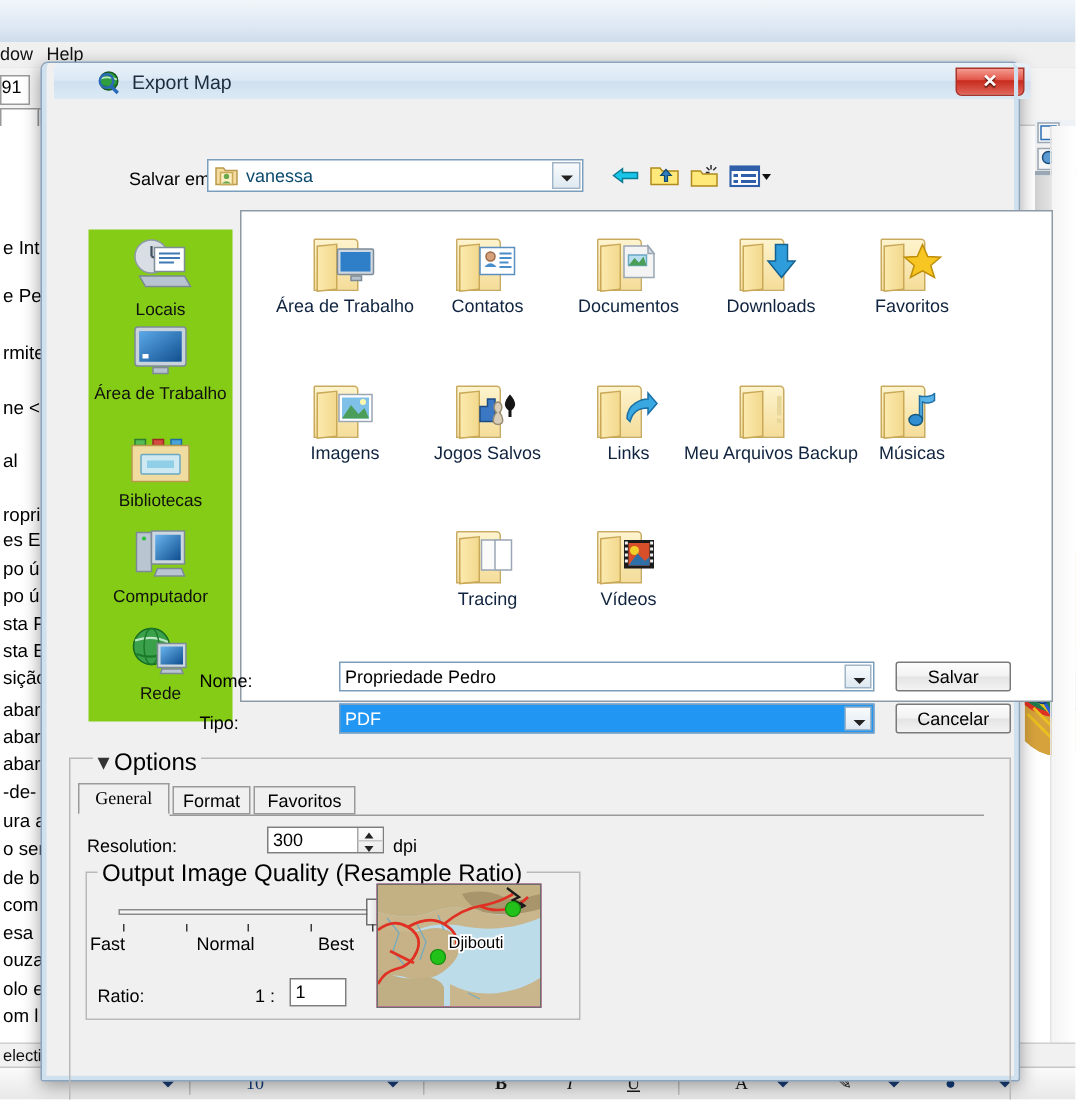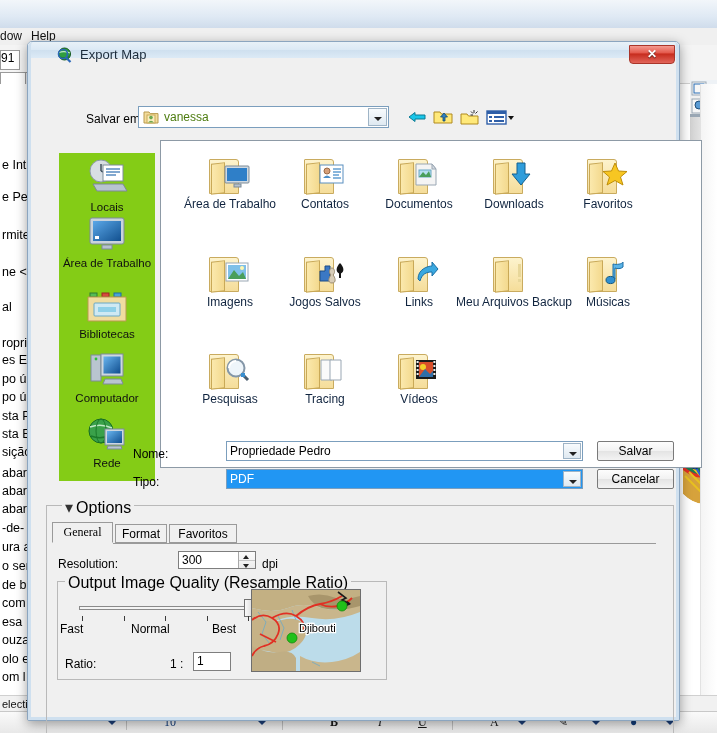--- a/index.html
+++ b/index.html
@@ -96,21 +96,21 @@
     box-shadow: 0 3px 12px rgba(0,0,0,0.38);
     box-sizing: border-box;
   }
   .dlg-frame {
     position: absolute; left: 0; top: 0; right: 0; bottom: 0;
     border: 3px solid #cfe0ef; border-top: none;
     border-radius: 5px 5px 2px 2px;
     box-sizing: border-box; pointer-events: none;
   }
   .dlg-titlebar {
-    position: absolute; left: 0; top: 0; width: 100%; height: 16px;
+    position: absolute; left: 8px; top: 0; width: 100%; height: 24px;
     background: linear-gradient(to bottom, #e8f1f8 0%, #dbe9f5 48%, #cfe0ef 52%, #dceaf6 100%);
     border-radius: 4px 4px 0 0;
     box-sizing: border-box;
   }
   .dlg-title-text {
     position: absolute; left: 52px; top: 5px; font-size: 13px; color: #1c2c3c;
   }
   .dlg-title-icon {
     position: absolute; left: 29px; top: 5px; width: 17px; height: 17px;
   }
@@ -397,21 +397,21 @@
       <span class="lbl" style="left:54px; top:44px;">Salvar em:</span>
       <div class="saveincombo" style="left:106px; top:38px; width:251px; height:22px;">
         <span style="position:absolute; left:4px; top:2px; width:16px; height:16px;">
           <svg width="16" height="16" viewBox="0 0 16 16">
             <path d="M1,3 L6,3 L7.2,4.6 L15,4.6 L15,14 L1,14 Z" fill="#f3dc9c" stroke="#b99a4e"></path>
             <rect x="4" y="6" width="8" height="8" fill="#fbeec0" stroke="#c9a957"></rect>
             <circle cx="8" cy="8.6" r="1.8" fill="#6aa84f"></circle>
             <path d="M5,13.4 Q8,10.2 11,13.4 Z" fill="#6aa84f"></path>
           </svg>
         </span>
-        <span style="position:absolute; left:25px; top:3px; font-size:12px; color:#4d7c0f;">vanessa</span>
+        <span style="position:absolute; left:25px; top:3px; font-size:12px; color:#0c4a6e;">vanessa</span>
         <div class="combo-arrow-btn"></div>
       </div>
 
       <div class="toolbtn" style="left:374px; top:39px;">
         <svg width="22" height="20" viewBox="0 0 22 20">
           <path d="M3,10 L9,5.5 L9,8 L19,8 L19,12 L9,12 L9,14.5 Z" fill="#19c5e8" stroke="#0b7b94" stroke-width="1"></path>
         </svg>
       </div>
       <div class="toolbtn" style="left:400px; top:39px;">
         <svg width="22" height="20" viewBox="0 0 22 20">
@@ -641,33 +641,20 @@
             <div class="back"></div>
               <div class="front"></div>
             <svg class="emblem" viewBox="0 0 28 30">
               <path d="M12,22 L12,5 C16,6 21,5 22,3 L22,8 C20,10 16,10 14,9 L14,20 Z" fill="#5ab4e8" stroke="#1f6fa5"></path>
               <ellipse cx="9.5" cy="21" rx="4.5" ry="3.6" fill="#2f8fd0" stroke="#15587f"></ellipse>
             </svg>
           </div>
           <div class="fi-label">Músicas</div>
         </div>
 
-        <div class="fileitem" style="left:10px; top:209px;">
-          <div class="folder">
-            <div class="back"></div>
-              <div class="front"></div>
-            <svg class="emblem" viewBox="0 0 28 30">
-              <circle cx="13" cy="12" r="8.5" fill="#eef5fa" stroke="#8497a8" stroke-width="2"></circle>
-              <path d="M6,12 a7,7 0 0 1 7,-7" stroke="#ffffff" stroke-width="2" fill="none"></path>
-              <line x1="19" y1="18" x2="25" y2="24" stroke="#4a5d6e" stroke-width="3"></line>
-              <rect x="18" y="17" width="4" height="4" fill="#3a8fd0"></rect>
-            </svg>
-          </div>
-          <div class="fi-label">Pesquisas</div>
-        </div>
         <div class="fileitem" style="left:105px; top:209px;">
           <div class="folder">
             <div class="back"></div>
               <div class="front"></div>
             <svg class="emblem" viewBox="0 0 28 30">
               <path d="M3,4 L14,4 L14,24 L3,24 Z" fill="#fafafa" stroke="#9aa7b4"></path>
               <path d="M12,4 L23,4 L23,24 L12,24 Z" fill="#ffffff" stroke="#9aa7b4"></path>
             </svg>
           </div>
           <div class="fi-label">Tracing</div>

